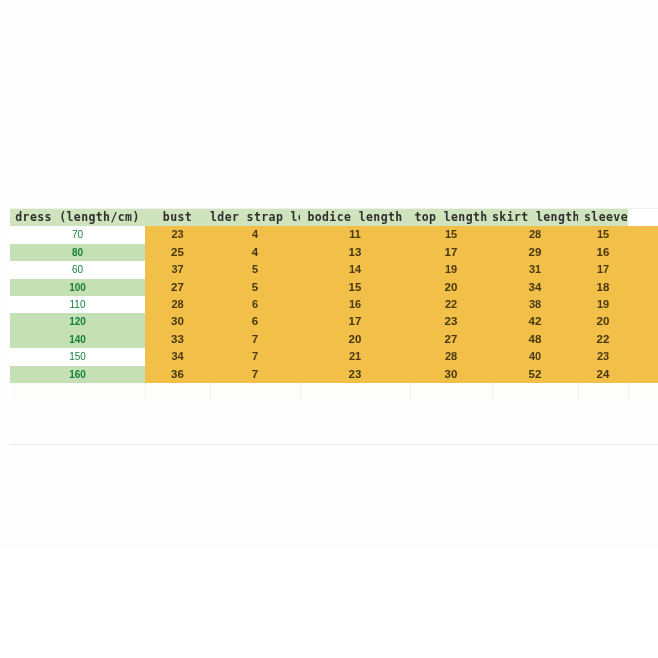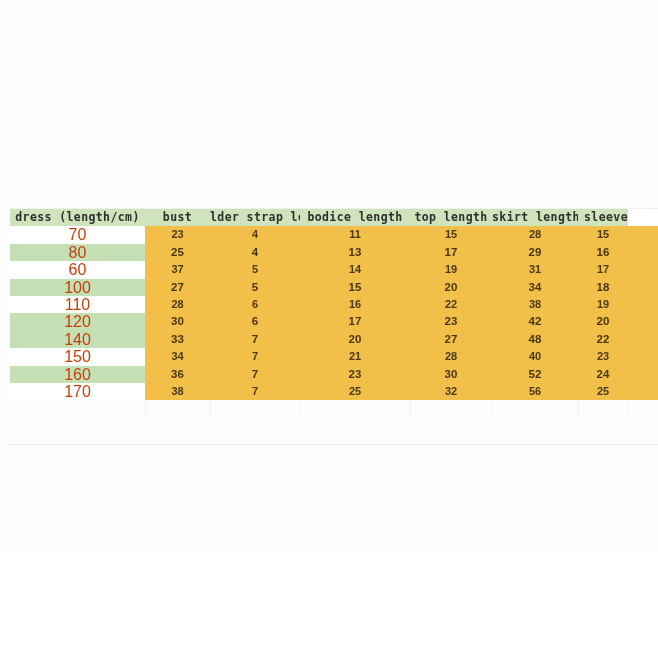--- a/index.html
+++ b/index.html
@@ -72,28 +72,28 @@
     background: #cfe3bd;
     text-align: right;
   }
   thead th.pad-head {
     background: #ffffff;
   }
 
   
   td.c-dress {
     background: #ffffff;
-    color: #c2410c;
+    color: #15803d;
     font-family: "Liberation Sans", "DejaVu Sans", sans-serif;
-    font-size: 16px;
+    font-size: 10px;
     font-weight: normal;
   }
   tr.striped td.c-dress {
     background: #c5e0b4;
-    font-weight: normal;
+    font-weight: bold;
   }
 
   
   td.c-val {
     background: #f2bf49;
     color: #4a3a14;
     font-family: "Liberation Sans", "DejaVu Sans", sans-serif;
     font-size: 11px;
     font-weight: bold;
   }
@@ -242,30 +242,20 @@
         <tr class="striped">
           <td class="c-dress">160</td>
           <td class="c-val">36</td>
           <td class="c-val">7</td>
           <td class="c-val">23</td>
           <td class="c-val">30</td>
           <td class="c-val">52</td>
           <td class="c-val">24</td>
           <td class="c-pad"></td>
         </tr>
-        <tr>
-          <td class="c-dress">170</td>
-          <td class="c-val">38</td>
-          <td class="c-val">7</td>
-          <td class="c-val">25</td>
-          <td class="c-val">32</td>
-          <td class="c-val">56</td>
-          <td class="c-val">25</td>
-          <td class="c-pad"></td>
-        </tr>
         <tr class="blank">
           <td></td>
           <td></td>
           <td></td>
           <td></td>
           <td></td>
           <td></td>
           <td></td>
           <td class="c-pad"></td>
         </tr>

